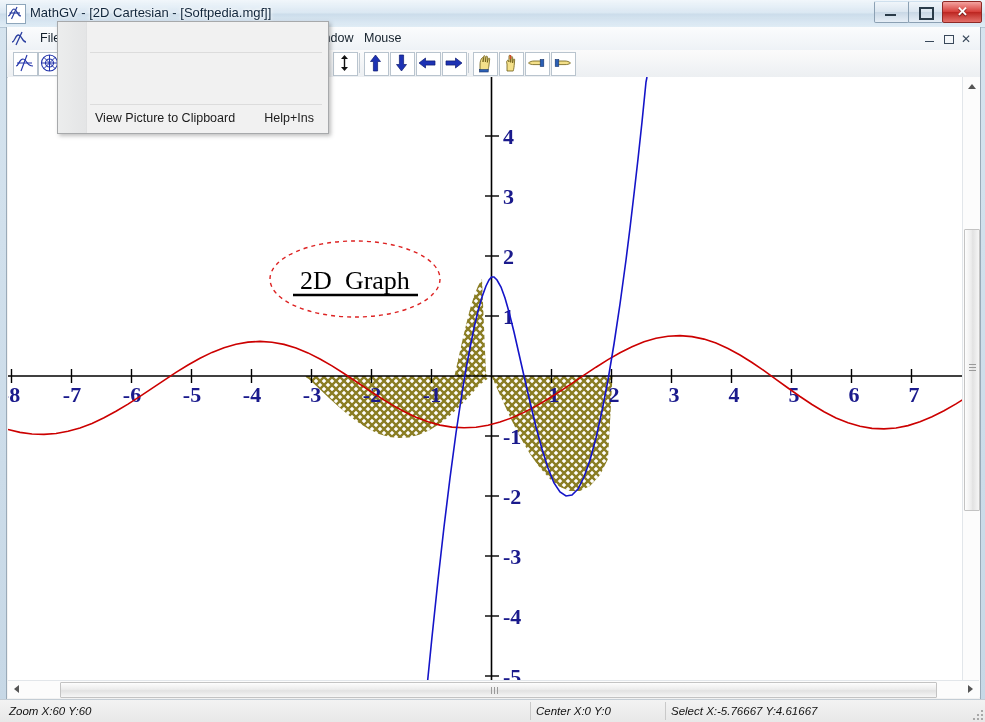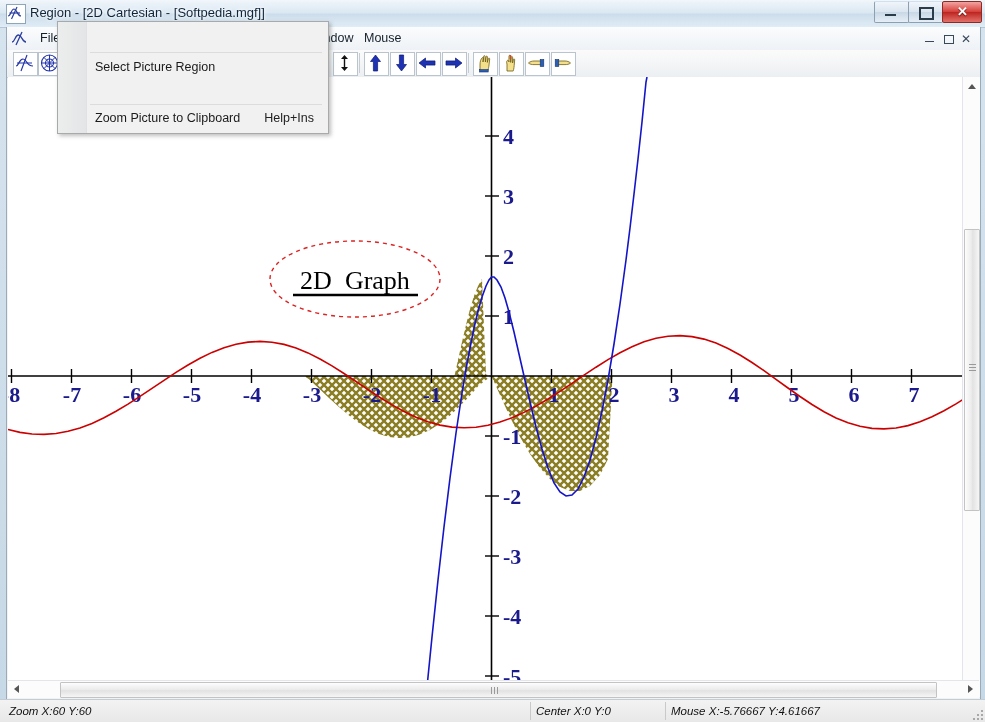--- a/index.html
+++ b/index.html
@@ -192,21 +192,21 @@
 <div id="appwin">
 
   <div id="titlebar">
     <div class="tb-ico">
       <svg width="16" height="16" viewBox="0 0 16 16">
         <path d="M1 11 C4 11 4 4 7 4 C10 4 10 11 14 11" fill="none" stroke="#2b3fa0" stroke-width="1.2"></path>
         <path d="M10 2 L4.5 14" fill="none" stroke="#2b3fa0" stroke-width="1.2"></path>
         <path d="M2.5 8 L13 8" fill="none" stroke="#2b3fa0" stroke-width="1.2"></path>
       </svg>
     </div>
-    <div class="tb-text">Region - [2D Cartesian - [Softpedia.mgf]]</div>
+    <div class="tb-text">MathGV - [2D Cartesian - [Softpedia.mgf]]</div>
 
     <div class="wbtn" id="w-min">
         <i></i>
       </div>
     <div class="wbtn" id="w-max">
         <i></i>
       </div>
     <div class="wbtn" id="w-close">
         <i>✕</i>
       </div>
@@ -473,39 +473,36 @@
       </div>
     </div>
 
   </div>
 
   <div id="dropdown">
     <div class="gutter"></div>
 
     <div class="dd-sep" style="top:30px;"></div>
 
-    <div class="dd-item" style="top:33px;">
-      <span class="lbl">Select Picture Region</span>
-    </div>
 
     <div class="dd-sep" style="top:82px;"></div>
 
     <div class="dd-item" style="top:84px;">
-      <span class="lbl">Zoom Picture to Clipboard</span>
+      <span class="lbl">View Picture to Clipboard</span>
       <span class="acc">Help+Ins</span>
     </div>
   </div>
 
 </div>
 
 <div id="statusbar">
   <div class="sb-pane" id="pane-zoom">Zoom X:60 Y:60</div>
   <div class="sb-pane" id="pane-center">Center X:0 Y:0</div>
 
-  <div class="sb-pane" style="left:665px;width:310px;">Mouse X:-5.76667 Y:4.61667</div>
+  <div class="sb-pane" style="left:665px;width:310px;">Select X:-5.76667 Y:4.61667</div>
   <div class="gripcorner">
     <i style="right:0;bottom:0;"></i>
     <i style="right:4px;bottom:0;"></i>
     <i style="right:8px;bottom:0;"></i>
     <i style="right:0;bottom:4px;"></i>
     <i style="right:4px;bottom:4px;"></i>
     <i style="right:0;bottom:8px;"></i>
   </div>
 </div>
 

